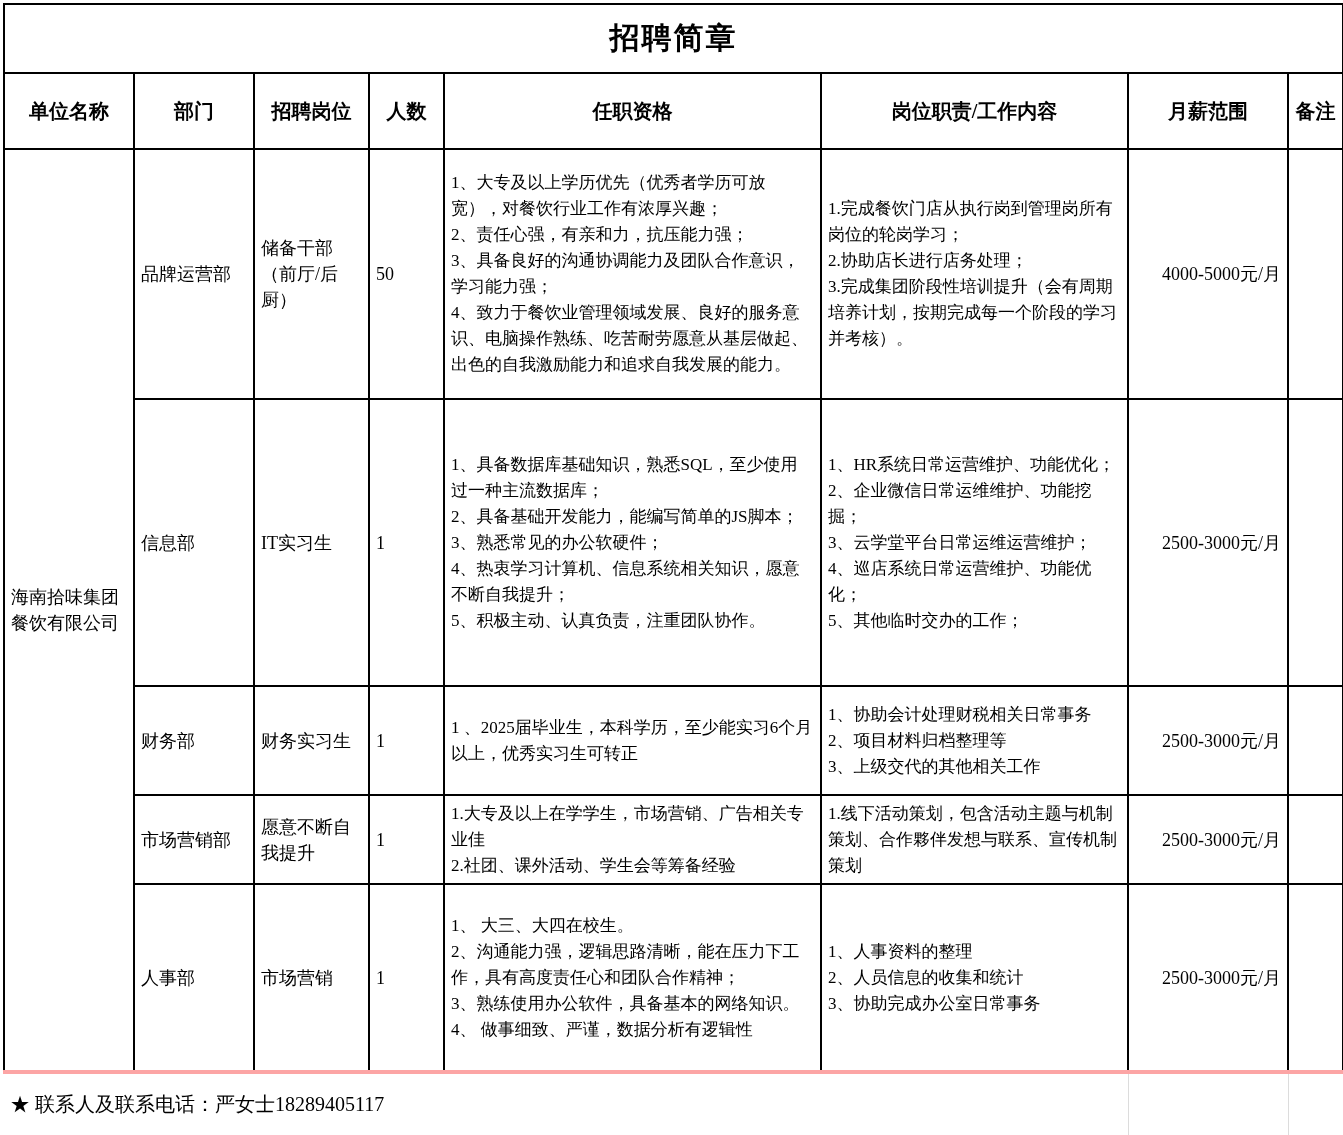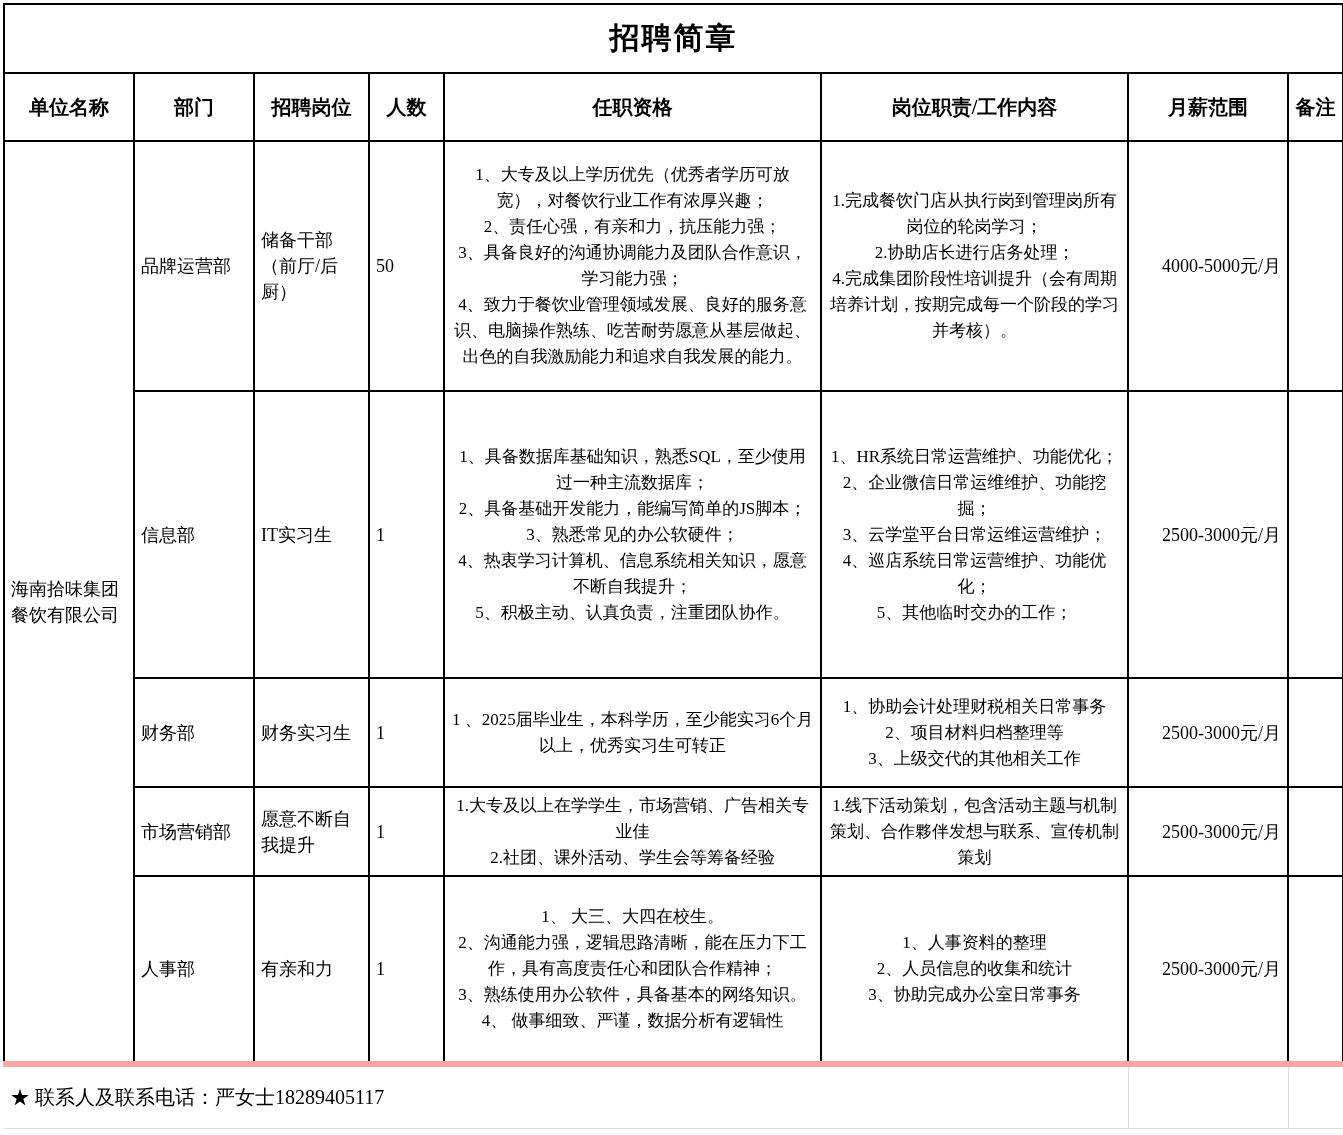--- a/index.html
+++ b/index.html
@@ -34,21 +34,21 @@
   col.c-company { width: 130px; }
   col.c-dept    { width: 120px; }
   col.c-pos     { width: 115px; }
   col.c-num     { width: 75px;  }
   col.c-qual    { width: 377px; }
   col.c-resp    { width: 307px; }
   col.c-salary  { width: 160px; }
   col.c-remark  { width: 55px;  }
 
   tr.title-row      { height: 69px; }
-  tr.header-row     { height: 68px; font-family: Liberation Serif, serif; }
+  tr.header-row     { height: 76px; font-family: Liberation Serif, serif; }
   tr.row-1 { height: 250px; }
   tr.row-2 { height: 287px; }
   tr.row-3 { height: 109px; }
   tr.row-4 { height: 89px;  }
   tr.row-5 { height: 188px; }
   tr.footer-row { height: 64px; }
 
   .title-cell {
     text-align: center;
     font-size: 30px;
@@ -62,34 +62,34 @@
     line-height: 26px;
     padding: 2px 4px;
   }
   td.center-cell {
     text-align: left;
     font-size: 18px;
     line-height: 26px;
     white-space: pre-line;
   }
   td.text-cell {
-    text-align: center;
+    text-align: left;
     font-size: 17px;
     line-height: 26px;
     white-space: pre-line;
     padding: 4px 6px;
   }
   td.salary-cell {
     text-align: right;
     font-size: 18px;
   }
   td.remark-cell { }
   tr.footer-row td {
     border: none;
-    border-top: 6px solid #fca5a5;
+    border-top: 4px solid #fca5a5;
     border-bottom: 1px solid #dcdcdc;
   }
   td.footer-text {
     font-size: 20px;
     padding-left: 28px;
     text-align: left;
     vertical-align: middle;
   }
   td.footer-sep {
     border-left: 1px solid #dcdcdc !important;
@@ -135,21 +135,21 @@
       <td class="center-cell">品牌运营部</td>
       <td class="center-cell">储备干部
 （前厅/后厨）</td>
       <td class="center-cell">50</td>
       <td class="text-cell">1、大专及以上学历优先（优秀者学历可放宽），对餐饮行业工作有浓厚兴趣；
 2、责任心强，有亲和力，抗压能力强；
 3、具备良好的沟通协调能力及团队合作意识，学习能力强；
 4、致力于餐饮业管理领域发展、良好的服务意识、电脑操作熟练、吃苦耐劳愿意从基层做起、出色的自我激励能力和追求自我发展的能力。</td>
       <td class="text-cell">1.完成餐饮门店从执行岗到管理岗所有岗位的轮岗学习；
 2.协助店长进行店务处理；
-4.完成集团阶段性培训提升（会有周期培养计划，按期完成每一个阶段的学习并考核）。</td>
+3.完成集团阶段性培训提升（会有周期培养计划，按期完成每一个阶段的学习并考核）。</td>
       <td class="salary-cell">4000-5000元/月</td>
       <td class="remark-cell"></td>
     </tr>
 
     <tr class="row-2">
       <td class="center-cell">信息部</td>
       <td class="center-cell">IT实习生</td>
       <td class="center-cell">1</td>
       <td class="text-cell">1、具备数据库基础知识，熟悉SQL，至少使用过一种主流数据库；
 2、具备基础开发能力，能编写简单的JS脚本；
@@ -183,21 +183,21 @@
       <td class="center-cell">1</td>
       <td class="text-cell">1.大专及以上在学学生，市场营销、广告相关专业佳
 2.社团、课外活动、学生会等筹备经验</td>
       <td class="text-cell">1.线下活动策划，包含活动主题与机制策划、合作夥伴发想与联系、宣传机制策划</td>
       <td class="salary-cell">2500-3000元/月</td>
       <td class="remark-cell"></td>
     </tr>
 
     <tr class="row-5">
       <td class="center-cell">人事部</td>
-      <td class="center-cell">有亲和力</td>
+      <td class="center-cell">市场营销</td>
       <td class="center-cell">1</td>
       <td class="text-cell">1、 大三、大四在校生。
 2、沟通能力强，逻辑思路清晰，能在压力下工作，具有高度责任心和团队合作精神；
 3、熟练使用办公软件，具备基本的网络知识。
 4、 做事细致、严谨，数据分析有逻辑性</td>
       <td class="text-cell">1、人事资料的整理
 2、人员信息的收集和统计
 3、协助完成办公室日常事务</td>
       <td class="salary-cell">2500-3000元/月</td>
       <td class="remark-cell"></td>

